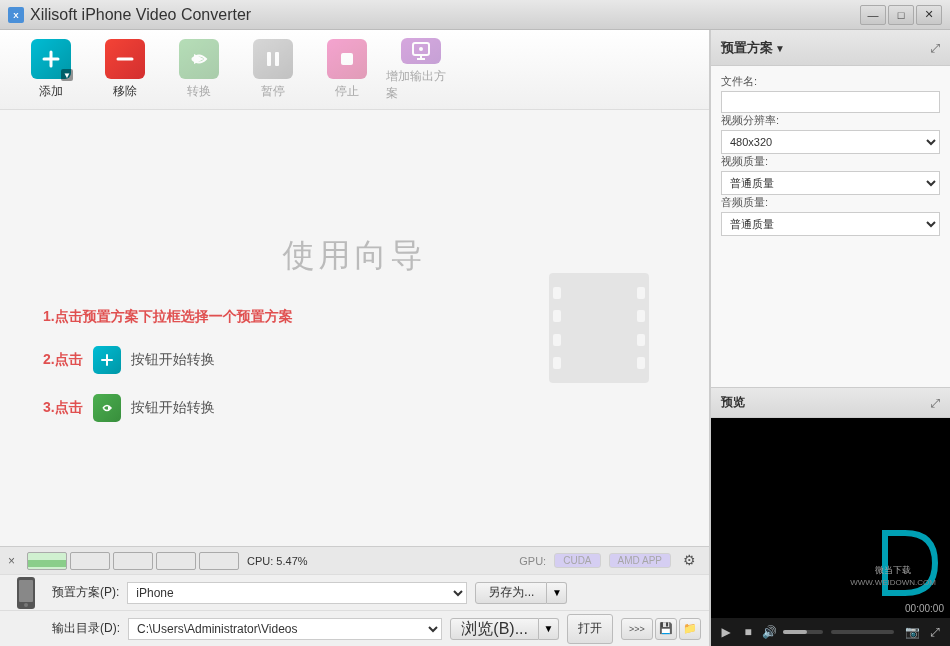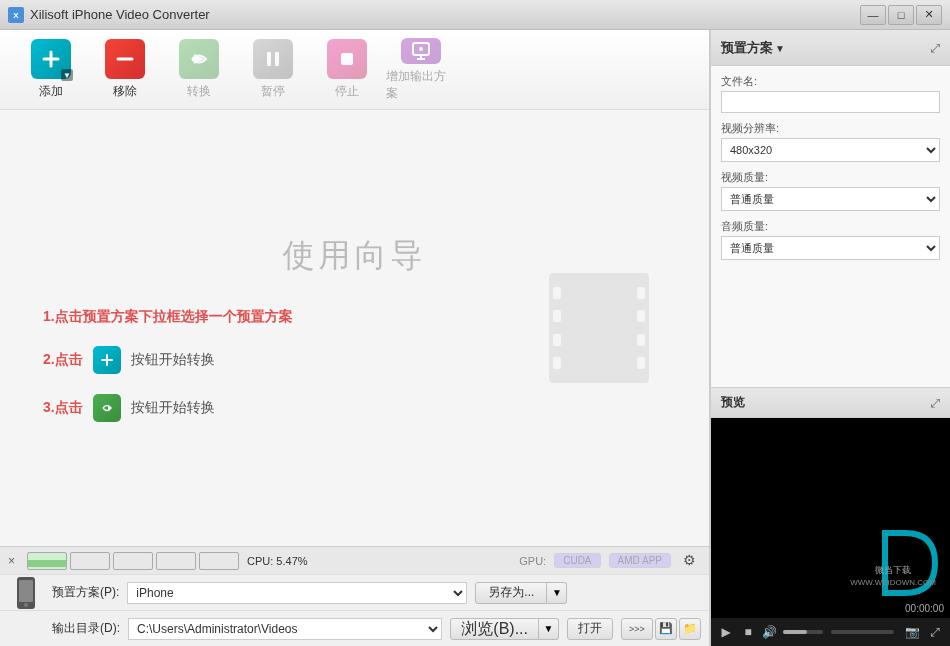--- a/index.html
+++ b/index.html
@@ -28,21 +28,21 @@
       width: 16px;
       height: 16px;
       margin-right: 6px;
       background: #4a90d9;
       border-radius: 2px;
       display: flex;align-items:center;justify-content:center;
       color: white;font-size:10px;font-weight:bold;
     }
     .title-bar-text {
       flex: 1;
-      font-size: 13px;
+      font-size: 16px;
       color: #333;
     }
     .title-controls {
       display: flex;
       gap: 2px;
     }
     .title-btn {
       width: 26px;
       height: 20px;
       background: linear-gradient(to bottom, #e0e0e0, #c8c8c8);
@@ -354,21 +354,21 @@
       padding: 0 10px;
       background: linear-gradient(to bottom, #f5f5f5, #e0e0e0);
       border: 1px solid #bbb;
       border-radius: 3px 0 0 3px;
       font-size: 16px;
       cursor: pointer;
       color: #333;
     }
 
     .open-btn {
-      height: 22px;
+      height: 30px;
       padding: 0 10px;
       background: linear-gradient(to bottom, #f5f5f5, #e0e0e0);
       border: 1px solid #bbb;
       border-radius: 3px;
       font-size: 12px;
       cursor: pointer;
       color: #333;
     }
 
     .icon-group {
@@ -415,21 +415,20 @@
     .expand-icon {
       font-size: 12px;
       color: #666;
       cursor: pointer;
     }
 
     .right-form {
       padding: 8px 10px;
       display: flex;
       flex-direction: column;
-      gap: 8px;
       flex: 1;
     }
 
     .form-label {
       font-size: 11px;
       color: #555;
       margin-bottom: 2px;
     }
 
     .form-input {

